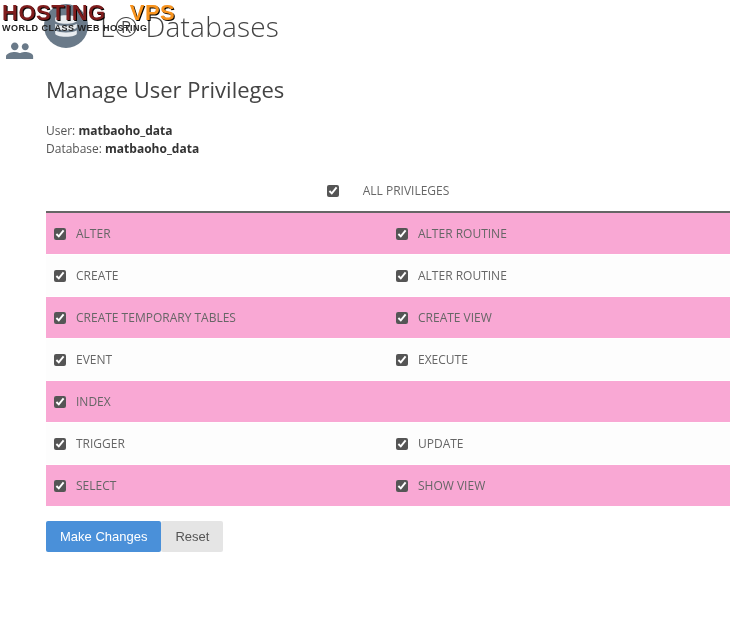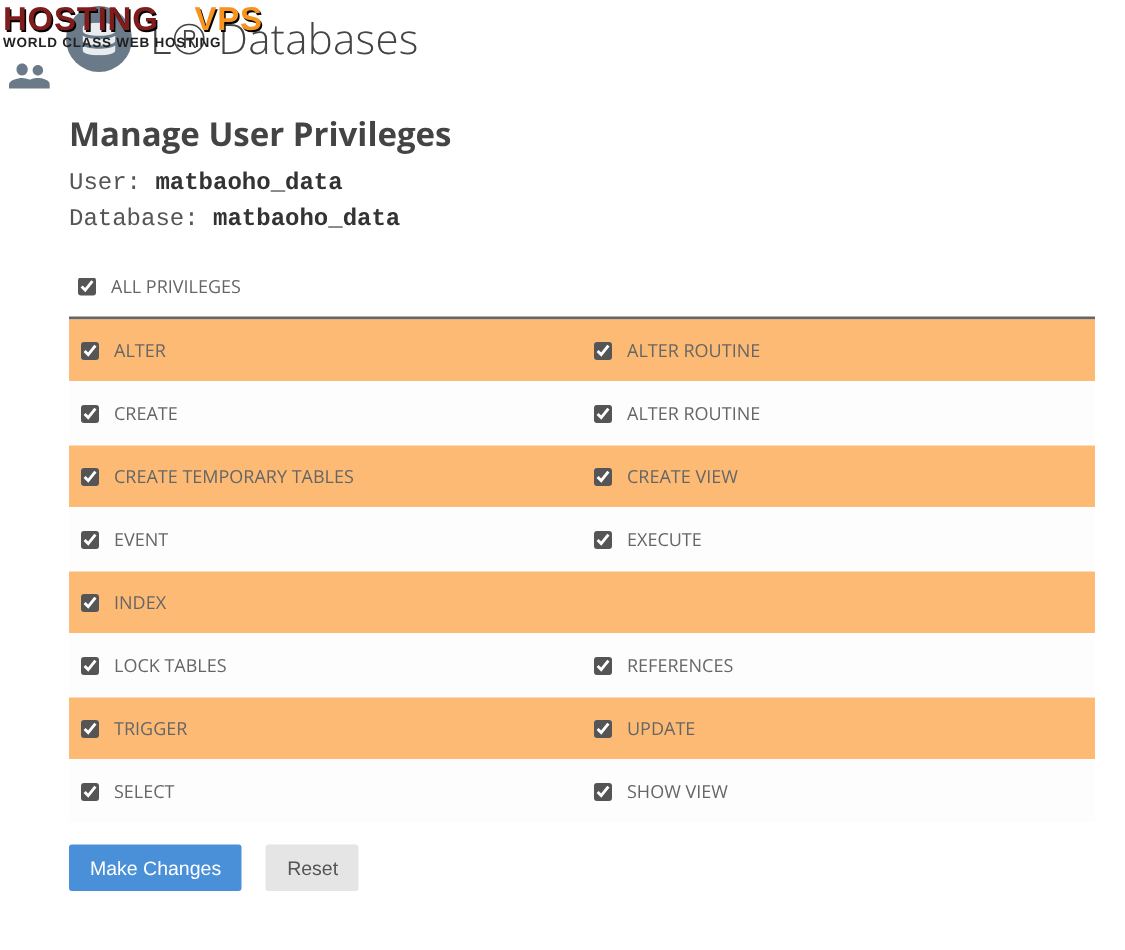--- a/index.html
+++ b/index.html
@@ -38,52 +38,53 @@
     letter-spacing: 0.2px;
   }
   .users-icon {
     position: absolute;
     left: 6px; top: 40px;
     color: #6a7a89;
   }
   .users-icon svg { width: 28px; height: 24px; fill: #6a7a89; }
 
   h2.section-title {
-    font-size: 22px; font-weight: 700; color: #444;
+    font-size: 22px; font-weight: 400; color: #444;
     margin-top: 26px;
   }
-  .meta { font-size: 16px; color: #555; margin-top: 6px; line-height: 1.5; font-family: Liberation Mono, monospace; }
+  .meta { font-size: 12px; color: #555; margin-top: 18px; line-height: 1.5; }
   .meta b { font-weight: 700; color: #333; }
 
   .all-priv-row {
     display: flex; align-items: center;
-    padding: 12px 6px; gap: 10px;
+    padding: 12px 6px; gap: 24px;
     margin-top: 12px;
+    justify-content: center;
   }
   .label-txt { font-size: 12px; color: #666; }
 
   hr.divider { border: none; border-top: 2px solid #666; margin: 0; }
 
   .priv-table { width: 100%; }
   .priv-row { display: flex; border-bottom: 1px solid #fff; }
   .priv-cell {
     flex: 1;
     display: flex; align-items: center; gap: 10px;
     padding: 12px 8px;
-    background: #fdba74;
+    background: #f9a8d4;
   }
   .priv-row:nth-child(even) .priv-cell { background: #fdfdfd; }
 
   input[type="checkbox"] {
     width: 12px; height: 12px;
     accent-color: #555;
     cursor: pointer;
   }
 
-  .actions { margin-top: 14px; display: flex; gap: 16px; }
+  .actions { margin-top: 14px; display: flex; gap: 0; }
   .btn {
     border: none; cursor: pointer;
     padding: 8px 14px; font-size: 13px;
     border-radius: 2px;
   }
   .btn-primary { background: #4a90d9; color: #fff; }
   .btn-default { background: #e5e5e5; color: #555; }
 </style>
 </head>
 <body>
@@ -167,30 +168,20 @@
       </div>
       <div class="priv-row">
         <div class="priv-cell">
           <input type="checkbox" checked="" style="">
           <span class="label-txt">INDEX</span>
         </div>
       </div>
       <div class="priv-row">
         <div class="priv-cell">
           <input type="checkbox" checked="" style="">
-          <span class="label-txt">LOCK TABLES</span>
-        </div>
-        <div class="priv-cell">
-          <input type="checkbox" checked="" style="">
-          <span class="label-txt">REFERENCES</span>
-        </div>
-      </div>
-      <div class="priv-row">
-        <div class="priv-cell">
-          <input type="checkbox" checked="" style="">
           <span class="label-txt">TRIGGER</span>
         </div>
         <div class="priv-cell">
           <input type="checkbox" checked="" style="">
           <span class="label-txt">UPDATE</span>
         </div>
       </div>
       <div class="priv-row">
         <div class="priv-cell">
           <input type="checkbox" checked="" style="">

